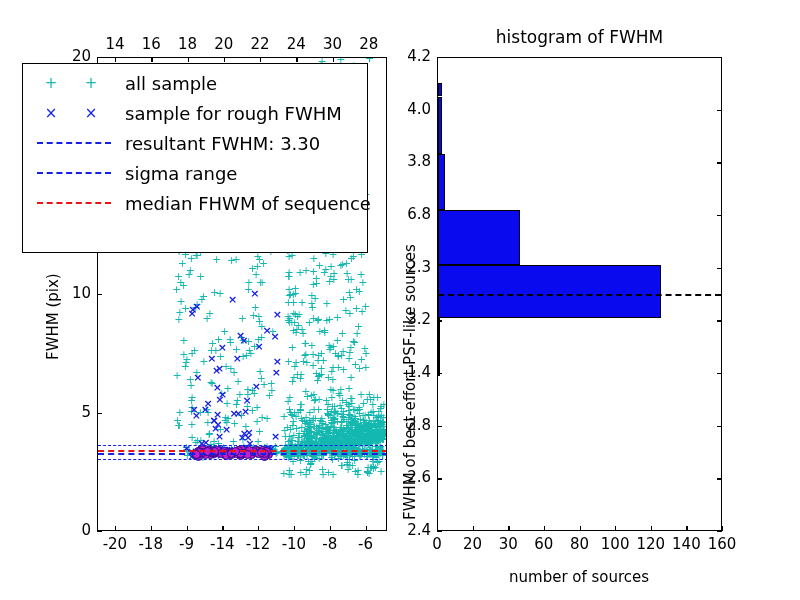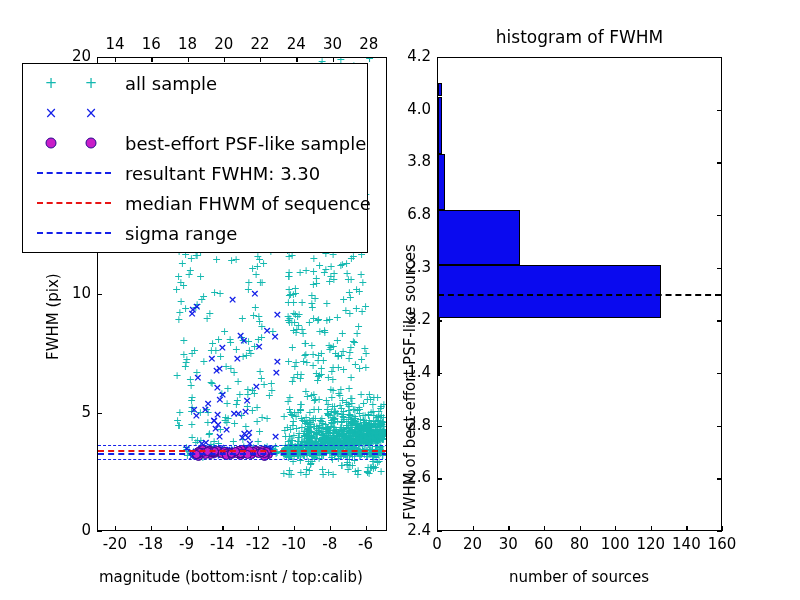--- a/index.html
+++ b/index.html
@@ -61,21 +61,20 @@
 </head>
 <body>
 
 <div id="figure">
 
 
   <div id="left-axes" class="axes" style="left:97px;top:57px;width:290px;height:474px;"></div>
 
   <div class="vlabel" style="left:44px;top:360px;">FWHM (pix)</div>
 
-  <div class="axlabel" style="left:99px;top:568px;">magnitude (bottom:isnt / top:calib)</div>
 
   <div id="left-ticks">
       <div class="tk h" style="left:114.90123456790124px;top:526px;"></div>
       <div class="tk h" style="left:150.7037037037037px;top:526px;"></div>
       <div class="tk h" style="left:186.50617283950618px;top:526px;"></div>
       <div class="tk h" style="left:222.30864197530866px;top:526px;"></div>
       <div class="tk h" style="left:258.1111111111111px;top:526px;"></div>
       <div class="tk h" style="left:293.9135802469136px;top:526px;"></div>
       <div class="tk h" style="left:329.71604938271605px;top:526px;"></div>
       <div class="tk h" style="left:365.51851851851853px;top:526px;"></div>
@@ -2000,45 +1999,39 @@
           <span class="lg-plus k1">+</span>
           <span class="lg-plus k2">+</span>
         </div>
         <span class="lg-txt">all sample</span>
       </div>
       <div class="lg-row">
         <div class="lg-key">
           <span class="lg-ex k1">×</span>
           <span class="lg-ex k2">×</span>
         </div>
-      </div>
-      <div class="lg-row">
-        <div class="lg-key">
-          <span class="lg-dot k1"></span>
-          <span class="lg-dot k2"></span>
-        </div>
-        <span class="lg-txt">best-effort PSF-like sample</span>
+        <span class="lg-txt">sample for rough FWHM</span>
       </div>
       <div class="lg-row">
         <div class="lg-key">
           <span class="lg-line b"></span>
         </div>
         <span class="lg-txt">resultant FWHM: 3.30</span>
       </div>
       <div class="lg-row">
         <div class="lg-key">
+          <span class="lg-line bd"></span>
+        </div>
+        <span class="lg-txt">sigma range</span>
+      </div>
+      <div class="lg-row">
+        <div class="lg-key">
           <span class="lg-line r"></span>
         </div>
         <span class="lg-txt">median FHWM of sequence</span>
-      </div>
-      <div class="lg-row">
-        <div class="lg-key">
-          <span class="lg-line bd"></span>
-        </div>
-        <span class="lg-txt">sigma range</span>
       </div>
     </div>
 
   <div class="ttl" style="left:437px;width:285px;top:27px;">histogram of FWHM</div>
 
   <div id="right-axes" class="axes" style="left:437px;top:57px;width:285px;height:474px;"></div>
 
   <div class="vlabel" style="left:401px;top:520px;">FWHM of best-effort PSF-like sources</div>
 
   <div class="axlabel" style="left:509px;top:568px;">number of sources</div>

